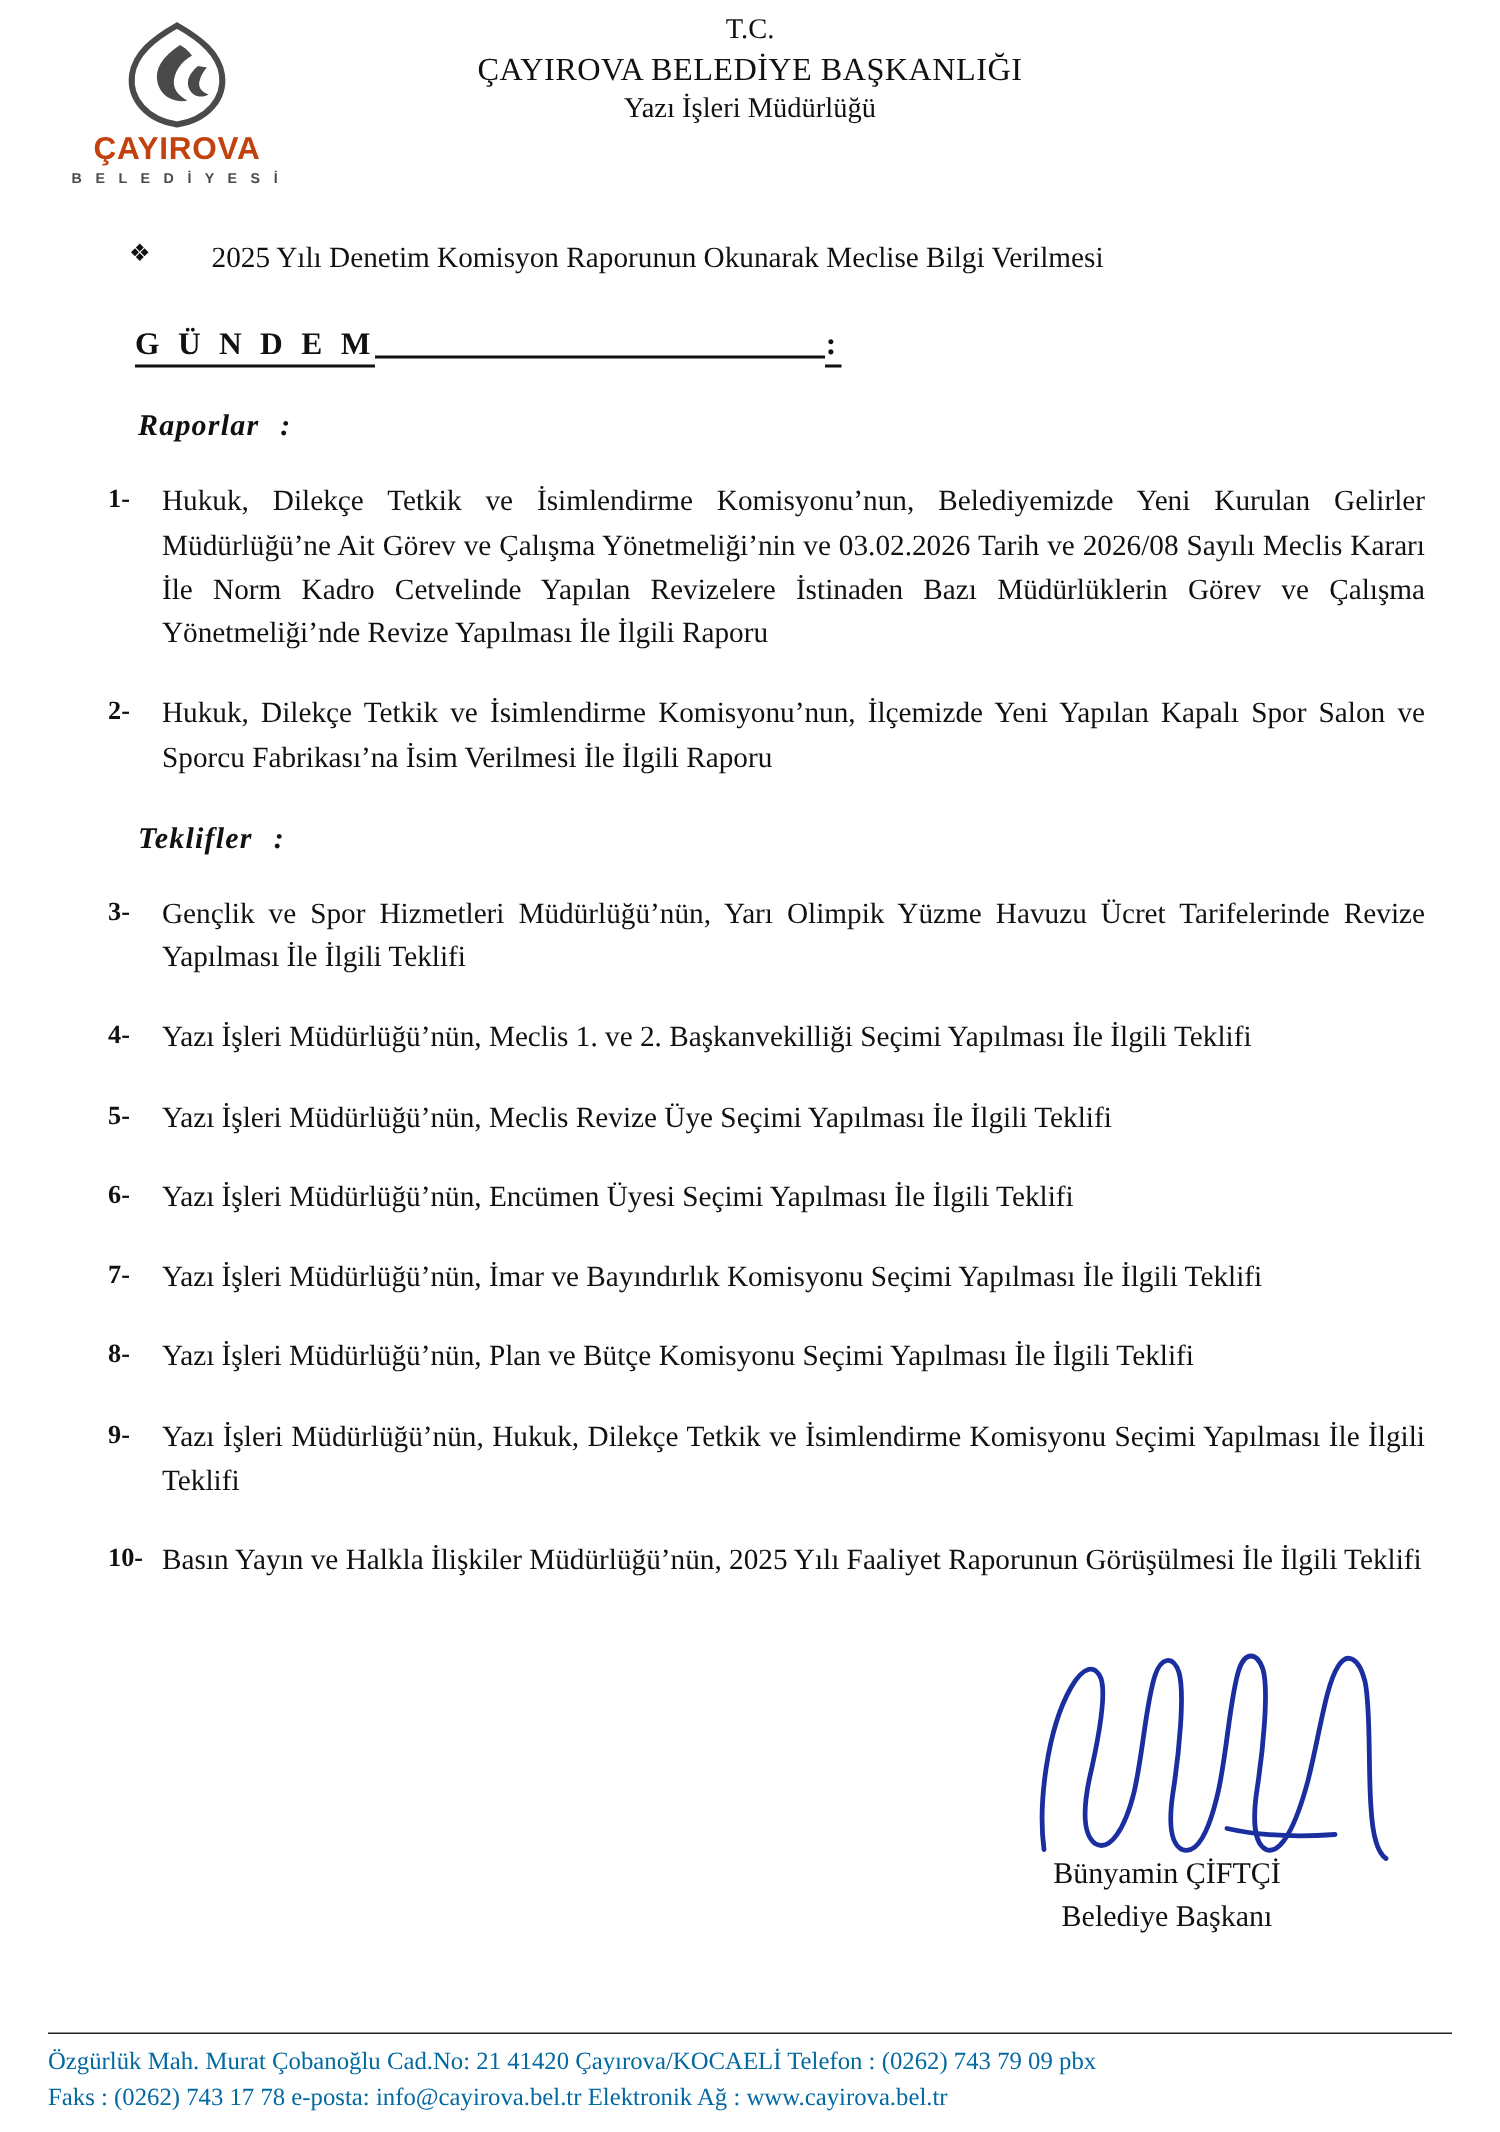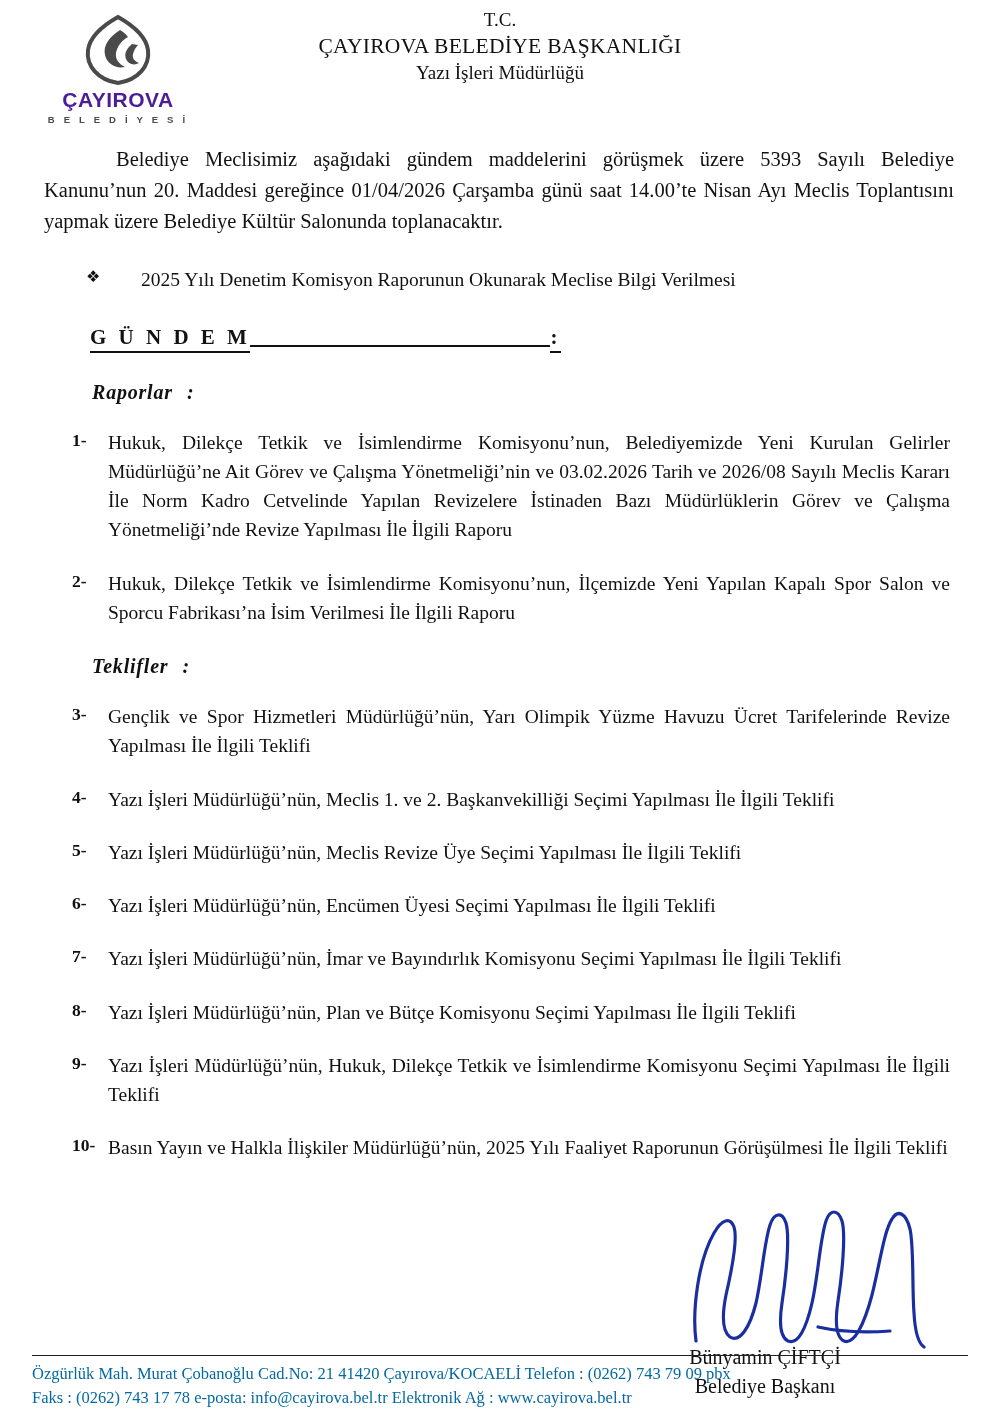--- a/index.html
+++ b/index.html
@@ -40,21 +40,21 @@
     width: 92px;
     height: 72px;
     margin: 0 auto;
     position: relative;
   }
   .logo-name {
     font-family: "Liberation Sans", sans-serif;
     font-weight: bold;
     font-size: 21px;
     letter-spacing: 0.5px;
-    color: #4c1d95;
+    color: #c2410c;
     margin-top: 2px;
     text-align: center;
   }
   .logo-sub {
     font-family: "Liberation Sans", sans-serif;
     font-weight: bold;
     font-size: 9.5px;
     letter-spacing: 3.2px;
     color: #4a4a4a;
     margin-top: 2px;
@@ -158,21 +158,21 @@
   }
   .signature {
     position: absolute;
     right: 18px;
     top: -6px;
     width: 250px;
     height: 165px;
   }
   .sign-names {
     position: absolute;
-    right: 79px;
+    right: 66px;
     top: 146px;
     text-align: center;
     font-size: 20px;
     line-height: 1.45;
     width: 220px;
   }
 
   
   .footer {
     position: absolute;
@@ -212,21 +212,20 @@
 
     <div class="head-center">
       <div class="head-line1">T.C.</div>
       <div class="head-line2">ÇAYIROVA BELEDİYE BAŞKANLIĞI</div>
       <div class="head-line3">Yazı İşleri Müdürlüğü</div>
     </div>
   </div>
 
   <div class="content">
 
-    <p class="intro">Belediye Meclisimiz aşağıdaki gündem maddelerini görüşmek üzere 5393 Sayılı Belediye Kanunu’nun 20. Maddesi gereğince 01/04/2026 Çarşamba günü saat 14.00’te Nisan Ayı Meclis Toplantısını yapmak üzere Belediye Kültür Salonunda toplanacaktır.</p>
 
     <div class="bullet-item">
       <span class="bullet-mark">❖</span>
       <span class="bullet-text">2025 Yılı Denetim Komisyon Raporunun Okunarak Meclise Bilgi Verilmesi</span>
     </div>
 
     <div class="gundem-row">
       <span class="gundem-label">G Ü N D E M</span>
       <span class="gundem-rule"></span>
       <span class="gundem-colon">:</span>

